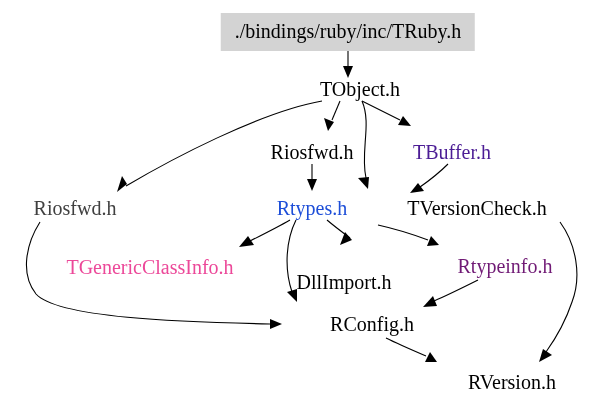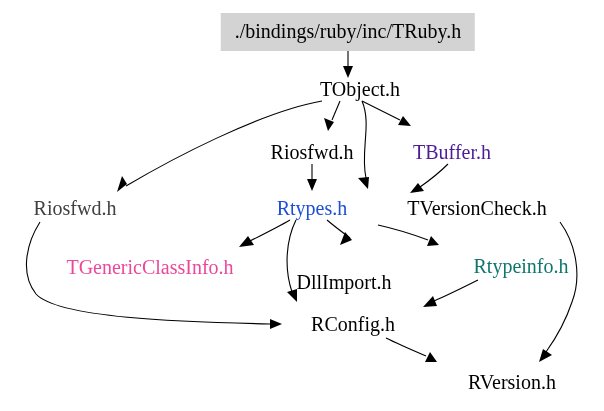--- a/index.html
+++ b/index.html
@@ -121,18 +121,18 @@
   <div id="node-layer">
       <div class="node root" style="left: 348px; top: 32px; background: rgb(211, 211, 211); color: rgb(0, 0, 0);">./bindings/ruby/inc/TRuby.h</div>
       <div class="node" style="left: 360px; top: 89px; color: rgb(0, 0, 0);">TObject.h</div>
       <div class="node" style="left: 312px; top: 152px; color: rgb(0, 0, 0);">Riosfwd.h</div>
       <div class="node" style="left: 452px; top: 152px; color: #4c1d95;">TBuffer.h</div>
       <div class="node" style="left: 75px; top: 208px; color: #404040;">Riosfwd.h</div>
       <div class="node" style="left: 312px; top: 208px; color: #1d4ed8;">Rtypes.h</div>
       <div class="node" style="left: 477px; top: 208px; color: rgb(0, 0, 0);">TVersionCheck.h</div>
       <div class="node" style="left: 150px; top: 252px; color: #ec4899; margin-top: 15px;">TGenericClassInfo.h</div>
       <div class="node" style="left: 344px; top: 266px; color: rgb(0, 0, 0); margin-top: 16px;">DllImport.h</div>
-      <div class="node" style="left: 505px; top: 266px; color: #0f766e; margin-left: 16px;">Rtypeinfo.h</div>
-      <div class="node" style="left: 353px; top: 324px; color: rgb(0, 0, 0);">RConfig.h</div>
+      <div class="node" style="left: 505px; top: 266px; color: #701a75;">Rtypeinfo.h</div>
+      <div class="node" style="left: 372px; top: 324px; color: rgb(0, 0, 0);">RConfig.h</div>
       <div class="node" style="left: 512px; top: 382px; color: rgb(0, 0, 0);">RVersion.h</div>
     </div>
 
 </div>
 
 </body></html>

